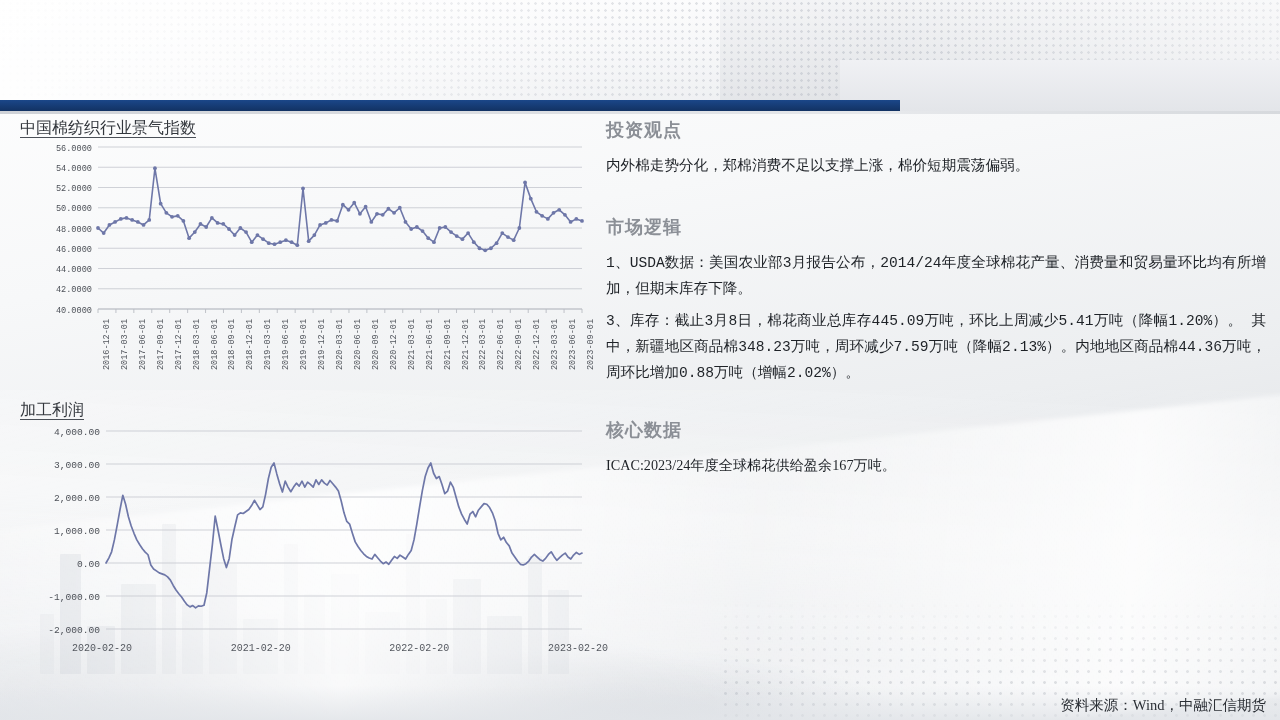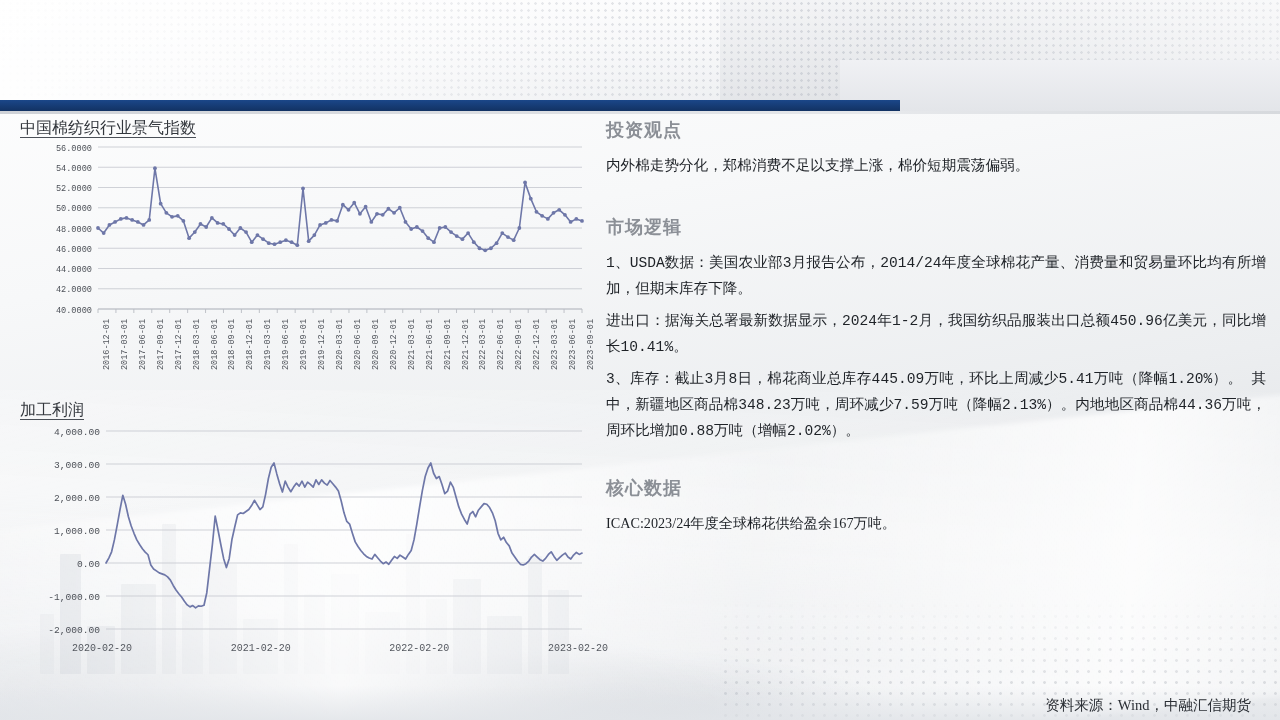--- a/index.html
+++ b/index.html
@@ -73,21 +73,21 @@
   .para{font-size:14.6px;line-height:26px;color:#1e2227;margin:0 0 6px 0;
     font-family:Liberation Mono, monospace;text-align:justify;}
   .gap-a{height:30px;}
   .gap-c{height:26px;}
   .core-line{font-size:14.2px;line-height:24px;color:#1e2227;
     font-family:"Liberation Serif","DejaVu Serif",serif;}
 
   
   .footer-strip{position:absolute;left:0;bottom:0;width:1280px;height:34px;
     background:linear-gradient(180deg,rgba(236,238,241,.0),rgba(226,229,233,.85));}
-  .source{position:absolute;right:29px;bottom:5px;font-size:14.5px;color:#2b2f35;
+  .source{position:absolute;right:14px;bottom:5px;font-size:14.5px;color:#2b2f35;
     font-family:"Liberation Serif","DejaVu Serif",serif;white-space:nowrap;}
 </style>
 </head>
 <body>
 
 <div id="slide">
 
   <div class="bg-photo"></div>
   <div class="bg-city" id="bgcity">
       <i style="left: 0px; width: 14px; height: 60px; opacity: 0.35;"></i>
@@ -328,21 +328,20 @@
 
   <div class="right">
 
     <div class="sec-head">投资观点</div>
     <div class="para">内外棉走势分化，郑棉消费不足以支撑上涨，棉价短期震荡偏弱。</div>
 
     <div class="gap-a"></div>
 
     <div class="sec-head">市场逻辑</div>
     <div class="para">1、USDA数据：美国农业部3月报告公布，2014/24年度全球棉花产量、消费量和贸易量环比均有所增加，但期末库存下降。</div>
-    <div class="para">进出口：据海关总署最新数据显示，2024年1-2月，我国纺织品服装出口总额450.96亿美元，同比增长10.41%。</div>
     <div class="para">3、库存：截止3月8日，棉花商业总库存445.09万吨，环比上周减少5.41万吨（降幅1.20%）。 其中，新疆地区商品棉348.23万吨，周环减少7.59万吨（降幅2.13%）。内地地区商品棉44.36万吨，周环比增加0.88万吨（增幅2.02%）。</div>
 
     <div class="gap-c"></div>
 
     <div class="sec-head">核心数据</div>
     <div class="core-line">ICAC:2023/24年度全球棉花供给盈余167万吨。</div>
   </div>
 
   <div class="footer-strip"></div>
   <div class="source">资料来源：Wind，中融汇信期货</div>

